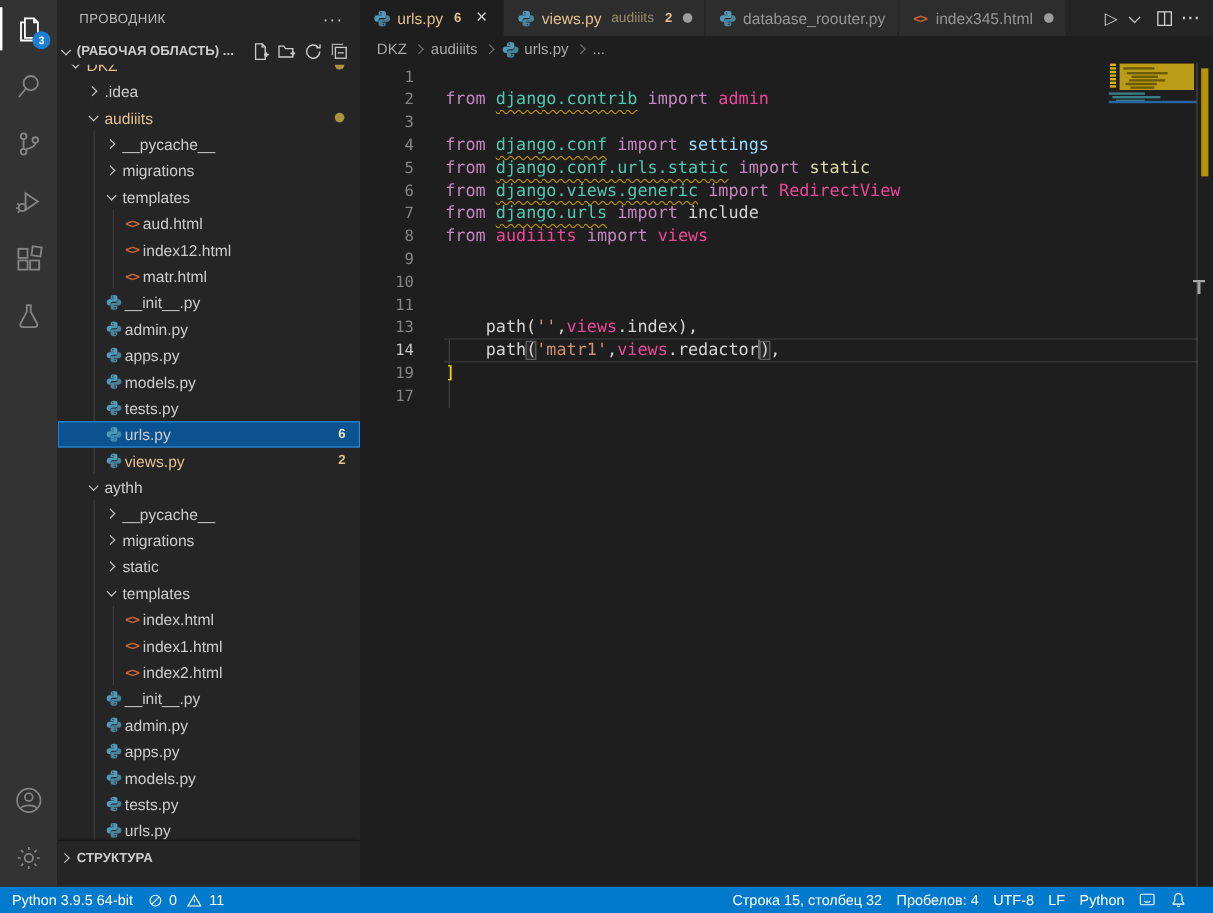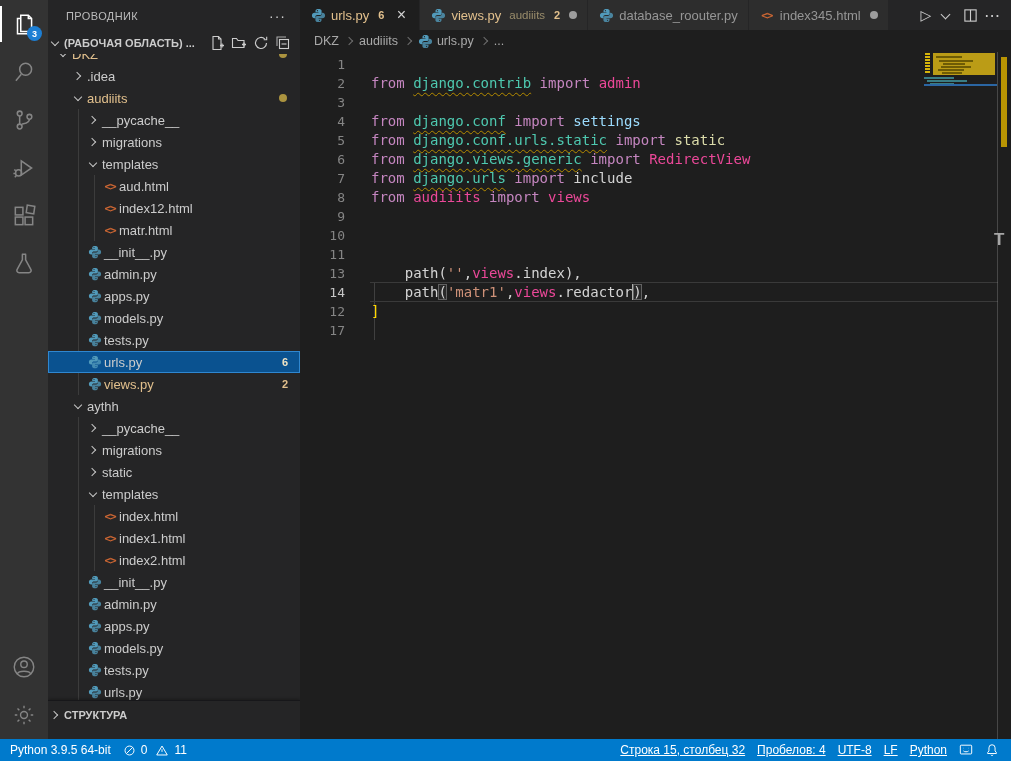--- a/index.html
+++ b/index.html
@@ -108,21 +108,21 @@
   .ruler-bar{position:absolute;left:701px;top:5px;width:6px;height:90px;background:#c9a100;opacity:.9;}
   .overlay-t{position:absolute;left:694px;top:178px;width:18px;font-size:17px;font-weight:bold;color:#a6a6a6;
              font-family:"Liberation Sans",sans-serif;}
 
   
   .status-bar{position:absolute;left:0;right:0;bottom:0;height:22px;background:#007acc;color:#ffffff;
               display:flex;align-items:center;font-size:12px;}
   .sbi{display:flex;align-items:center;height:22px;padding:0 6px;cursor:pointer;white-space:nowrap;}
   .sbi svg{display:block;}
   .sb-left{display:flex;padding-left:4px;}
-  .sb-right{margin-left:auto;display:flex;align-items:center;padding-right:6px;text-decoration:underline;}
+  .sb-right{margin-left:auto;display:flex;align-items:center;padding-right:16px;}
   .diag{display:flex;align-items:center;gap:3px;}
   .diag .cnt{margin-left:2px;}
 
   
   .tooltip{position:absolute;left:830px;top:710px;height:24px;background:#252526;border:1px solid #454545;
            color:#cccccc;font-size:12px;display:flex;align-items:center;padding:0 9px;z-index:50;white-space:nowrap;}
 </style>
 </head>
 <body>
 
@@ -577,21 +577,21 @@
           </div>
           <div class="code-line">
             <span class="ln">13</span>
             <span class="ltxt"><span class="tk-pl">    path(</span><span class="tk-str">''</span><span class="tk-pl">,</span><span class="tk-ns">views</span><span class="tk-pl">.index),</span></span>
           </div>
           <div class="code-line cur">
             <span class="ln">14</span>
             <span class="ltxt"><span class="tk-pl">    path</span><span class="tk-brkm">(</span><span class="tk-str">'matr1'</span><span class="tk-pl">,</span><span class="tk-ns">views</span><span class="tk-pl">.redactor</span><span class="cursor"></span><span class="tk-brkm">)</span><span class="tk-pl">,</span></span>
           </div>
           <div class="code-line">
-            <span class="ln">12</span>
+            <span class="ln">19</span>
             <span class="ltxt"><span class="tk-brk">]</span></span>
           </div>
           <div class="code-line">
             <span class="ln">17</span>
             <span class="ltxt"></span>
           </div>
         </div>
 
       <div class="minimap" id="minimap">
           <div class="mm-tick" style="top:1px"></div>

